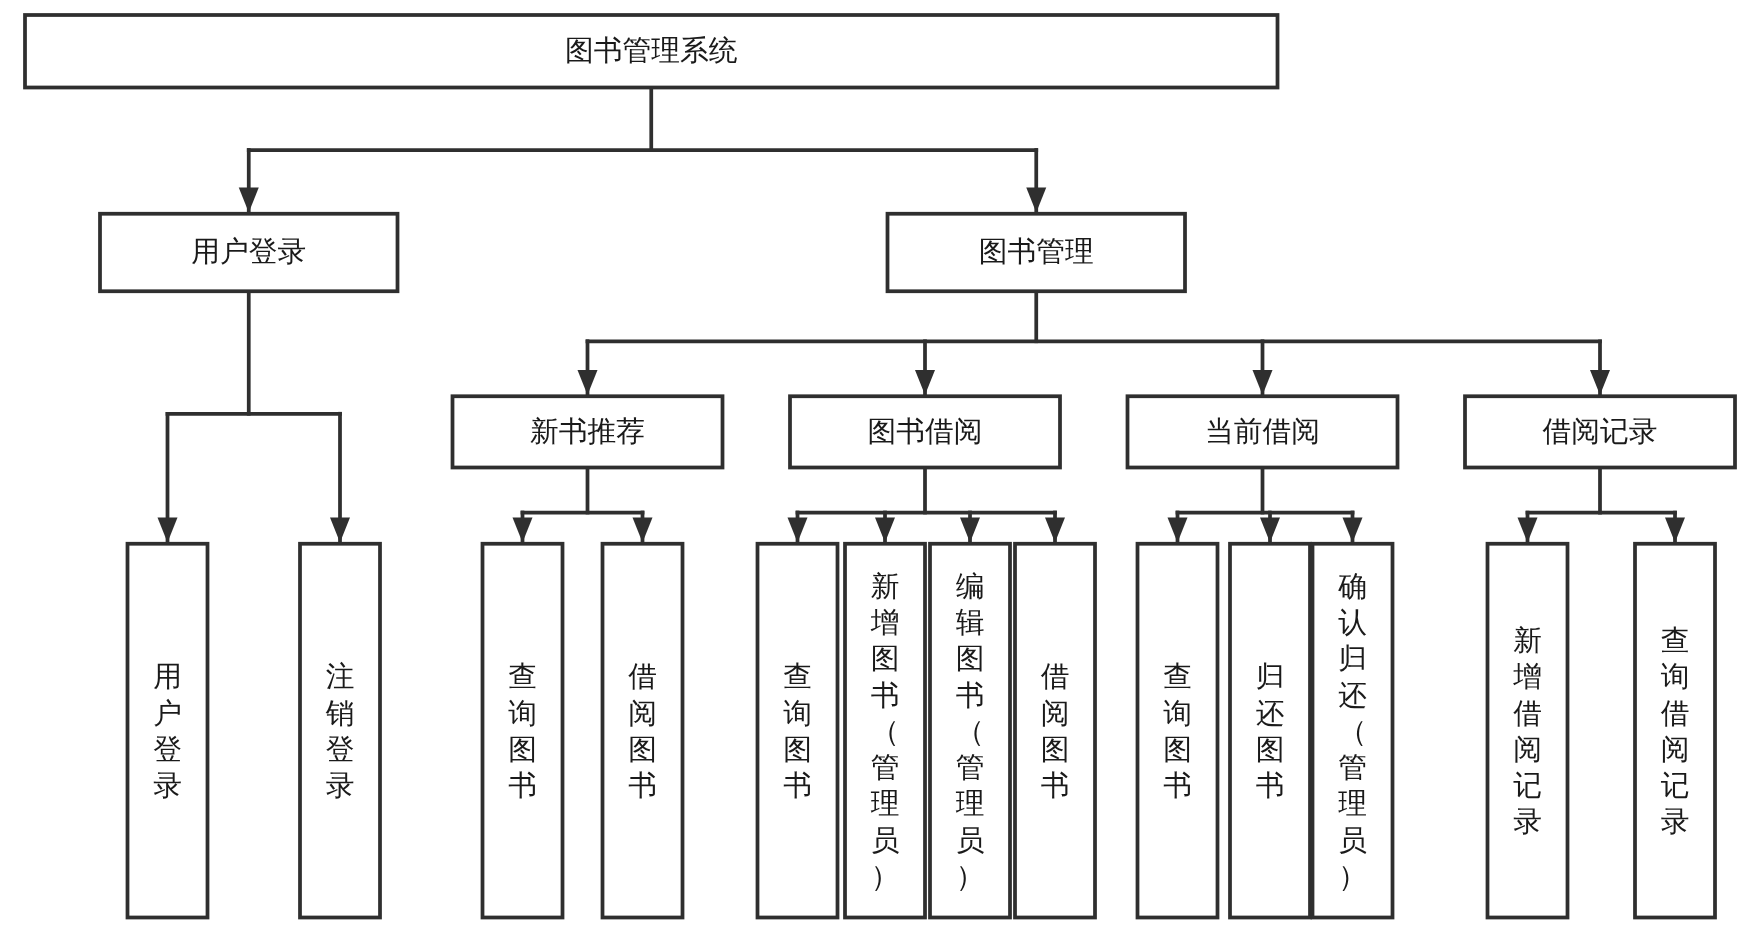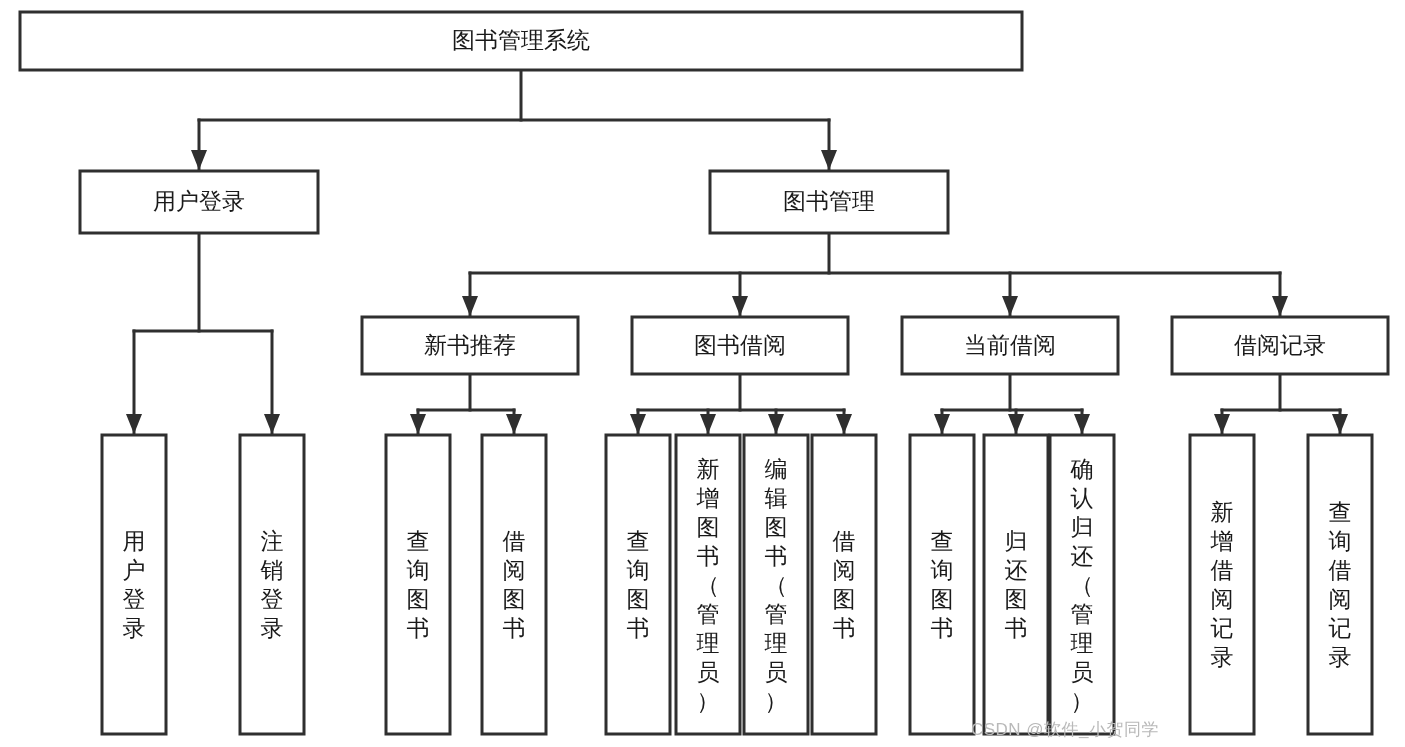--- a/index.html
+++ b/index.html
@@ -201,14 +201,13 @@
         <g>
           <rect x="1190" y="435" width="64" height="299" class="node-box"></rect>
           <text x="1222" class="node-label-v"><tspan x="1222" y="520.12">新</tspan><tspan x="1222" y="549.12">增</tspan><tspan x="1222" y="578.12">借</tspan><tspan x="1222" y="607.12">阅</tspan><tspan x="1222" y="636.12">记</tspan><tspan x="1222" y="665.12">录</tspan></text>
         </g>
         <g>
           <rect x="1308" y="435" width="64" height="299" class="node-box"></rect>
           <text x="1340" class="node-label-v"><tspan x="1340" y="520.12">查</tspan><tspan x="1340" y="549.12">询</tspan><tspan x="1340" y="578.12">借</tspan><tspan x="1340" y="607.12">阅</tspan><tspan x="1340" y="636.12">记</tspan><tspan x="1340" y="665.12">录</tspan></text>
         </g>
       </g>
   </svg>
-  <div class="watermark">CSDN @软件_小贺同学</div>
 </div>
 
 </body></html>

